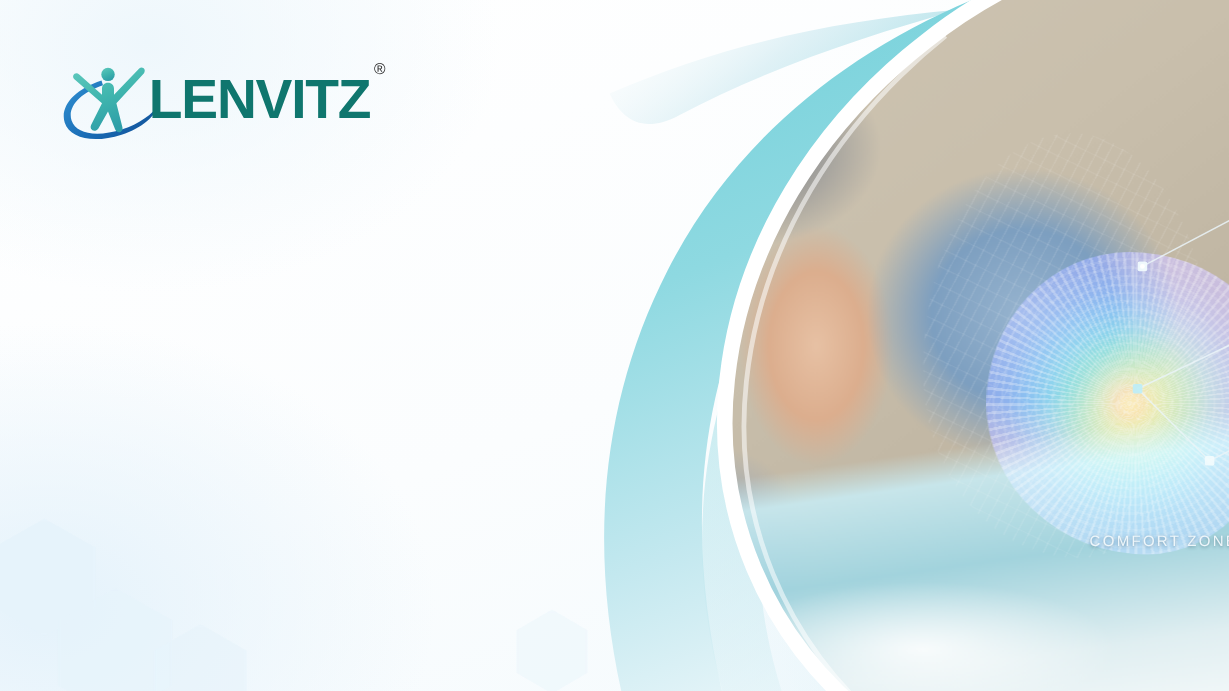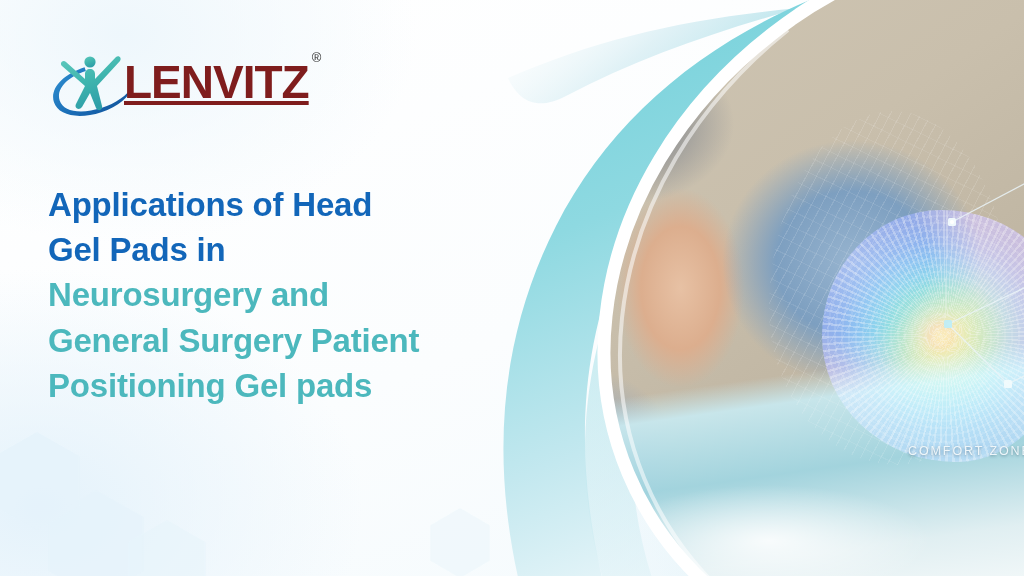--- a/index.html
+++ b/index.html
@@ -159,25 +159,24 @@
     left:46px; top:46px;
     display:flex;
     align-items:center;
     height:72px;
   }
   .logo-mark { width:92px; height:72px; flex:0 0 auto; }
   .logo-word {
     font-size:46px;
     font-weight:700;
     letter-spacing:-1px;
-    color:#7f1d1d;
+    color:#0f766e;
     margin-left:-14px;
     line-height:1;
     font-family:"Liberation Sans", sans-serif;
-    text-decoration:underline;
   }
   .logo-reg {
     font-size:13px;
     color:#2b2b2b;
     align-self:flex-start;
     margin-top:4px;
     margin-left:3px;
     font-weight:400;
   }
 
@@ -335,21 +334,14 @@
                C 13 17 17 13 20 16
                L 39 33
                L 39 28
                C 39 25 41 23 44 23 Z" fill="url(#figGrad)"></path>
     </svg>
 
     <span class="logo-word">LENVITZ</span>
     <span class="logo-reg">®</span>
   </div>
 
-  <div class="headline">
-    <div class="line primary">Applications of Head</div>
-    <div class="line primary">Gel Pads in</div>
-    <div class="line accent">Neurosurgery and</div>
-    <div class="line accent">General Surgery Patient</div>
-    <div class="line accent">Positioning Gel pads</div>
-  </div>
 
 </div>
 
 </body></html>

